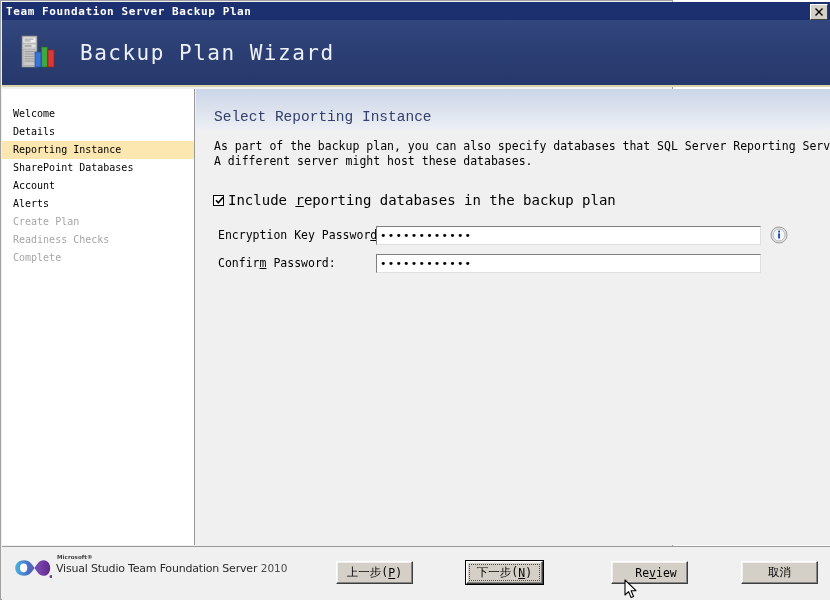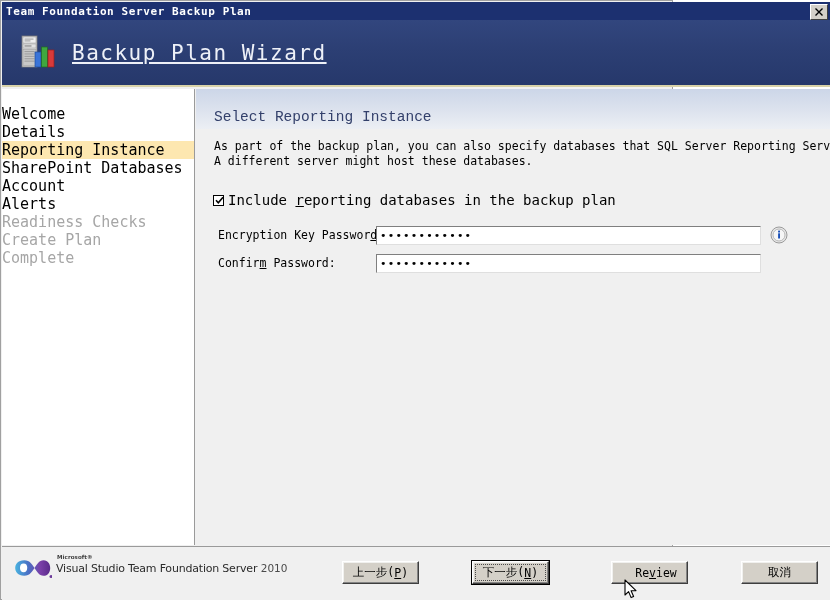--- a/index.html
+++ b/index.html
@@ -82,41 +82,41 @@
     height: 40px;
     margin-left: 16px;
     position: relative;
     flex: none;
   }
   #banner-title {
     color: #eef1f8;
     font-family: "DejaVu Sans Mono", "Liberation Mono", monospace;
     font-size: 21px;
     letter-spacing: 1.5px;
-    margin-left: 14px;
-    white-space: nowrap;
-    text-decoration: underline;
+    margin-left: 22px;
+    white-space: nowrap;
   }
 
   
   #sidebar {
     position: absolute;
     left: 1px; top: 88px;
     width: 193px;
     height: 456px;
     background: #ffffff;
     border-right: 1px solid #9a9a9a;
     box-sizing: border-box;
     padding-top: 16px;
   }
   .nav-item {
     height: 18px;
     line-height: 18px;
-    font-family: "DejaVu Sans Mono", "Liberation Mono", monospace;
-    font-size: 15px;
+    padding-left: 11px;
+    font-family: "DejaVu Sans Mono", "Liberation Mono", monospace;
+    font-size: 10px;
     color: #000000;
     white-space: nowrap;
     cursor: default;
   }
   .nav-item.current {
     background: #fde7b0;
     font-weight: normal;
   }
   .nav-item.disabled {
     color: #a6a6a6;
@@ -300,21 +300,21 @@
   }
   .btn.default {
     outline: 1px solid #000000;
     outline-offset: 0px;
   }
   .btn.default .focusrect {
     position: absolute;
     left: 2px; top: 2px; right: 2px; bottom: 2px;
     border: 1px dotted #4a4a4a;
   }
-  #btn-review { margin-left: 20px; padding-left: 13px; }
+  #btn-review { margin-left: 26px; padding-left: 13px; }
 
   #cursor {
     position: absolute;
     left: 623px;
     top: 578px;
     width: 14px;
     height: 21px;
     pointer-events: none;
     z-index: 50;
   }
@@ -358,22 +358,22 @@
     <div id="banner-title">Backup Plan Wizard</div>
   </div>
 
   <div id="sidebar">
     <div class="nav-item">Welcome</div>
     <div class="nav-item">Details</div>
     <div class="nav-item current">Reporting Instance</div>
     <div class="nav-item">SharePoint Databases</div>
     <div class="nav-item">Account</div>
     <div class="nav-item">Alerts</div>
+    <div class="nav-item disabled">Create Plan</div>
     <div class="nav-item disabled">Readiness Checks</div>
-    <div class="nav-item disabled">Create Plan</div>
     <div class="nav-item disabled">Complete</div>
   </div>
 
   <div id="content">
 
     <div id="heading-band">
       <div id="heading-text">Select Reporting Instance</div>
     </div>
 
     <div id="body-text">As part of the backup plan, you can also specify databases that SQL Server Reporting Services use.

